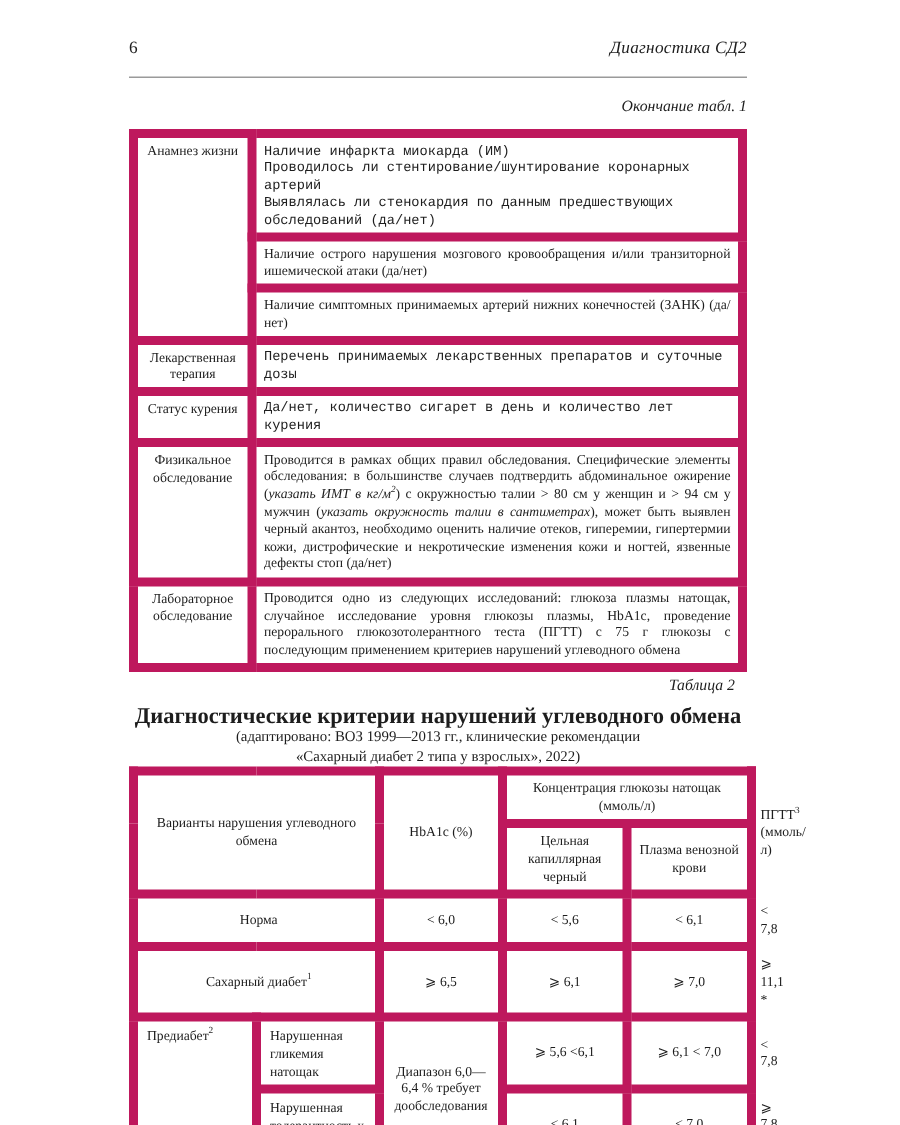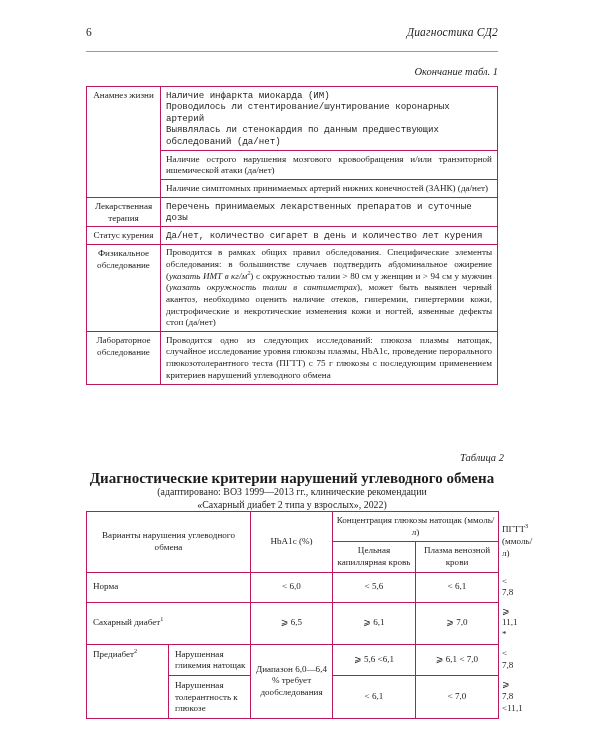--- a/index.html
+++ b/index.html
@@ -60,21 +60,21 @@
   
   table.doc-table {
     position: absolute;
     border-collapse: collapse;
     table-layout: fixed;
     font-size: 9.1px;
     line-height: 1.28;
   }
   table.doc-table td,
   table.doc-table th {
-    border: 1px solid #be185d;
+    border: 6px solid #be185d;
     padding: 2px 4px;
     vertical-align: top;
     font-weight: normal;
     text-align: left;
   }
   
   #table-one {
     left: 86px;
     top: 86px;
     width: 412px;
@@ -90,21 +90,21 @@
     text-justify: inter-word;
     padding: 2.5px 5px 2.5px 5px;
   }
   #table-one td.body-col.tight {
     text-align: left;
     font-family: Liberation Mono, monospace;
   }
   
   .t2-number {
     position: absolute;
-    right: 96px;
+    right: 110px;
     top: 452px;
     font-style: italic;
     font-size: 10.5px;
   }
   .t2-title {
     position: absolute;
     left: 86px;
     top: 469px;
     width: 412px;
     text-align: center;
@@ -130,21 +130,21 @@
   #table-two td {
     text-align: center;
     vertical-align: middle;
     padding: 3px 3px;
   }
   #table-two td.hdr {
     text-align: center;
     vertical-align: middle;
   }
   #table-two td.rowhead {
-    text-align: left;
+    text-align: center;
     padding-left: 6px;
     margin-top: 36px;
   }
   #table-two td.rowhead-sub {
     text-align: left;
     padding-left: 6px;
     vertical-align: top;
     padding-top: 4px;
   }
   sup {
@@ -219,21 +219,21 @@
       <tr>
         <td class="hdr" colspan="2" rowspan="2">Варианты нарушения углеводного обмена</td>
         <td class="hdr" rowspan="2">HbA1c (%)</td>
         <td class="hdr" colspan="2">Концентрация глюкозы натощак (ммоль/л)</td>
         <td class="hdr" rowspan="2">
           <span class="cellblock"><span>ПГТТ</span><sup>3</sup></span>
           <span class="cellblock">(ммоль/л)</span>
         </td>
       </tr>
       <tr>
-        <td class="hdr">Цельная капиллярная кровь</td>
+        <td class="hdr">Цельная капиллярная черный</td>
         <td class="hdr">Плазма венозной крови</td>
       </tr>
 
       <tr>
         <td class="rowhead" colspan="2"><span>Норма</span></td>
         <td>&lt; 6,0</td>
         <td>&lt; 5,6</td>
         <td>&lt; 6,1</td>
         <td>&lt; 7,8</td>
       </tr>

